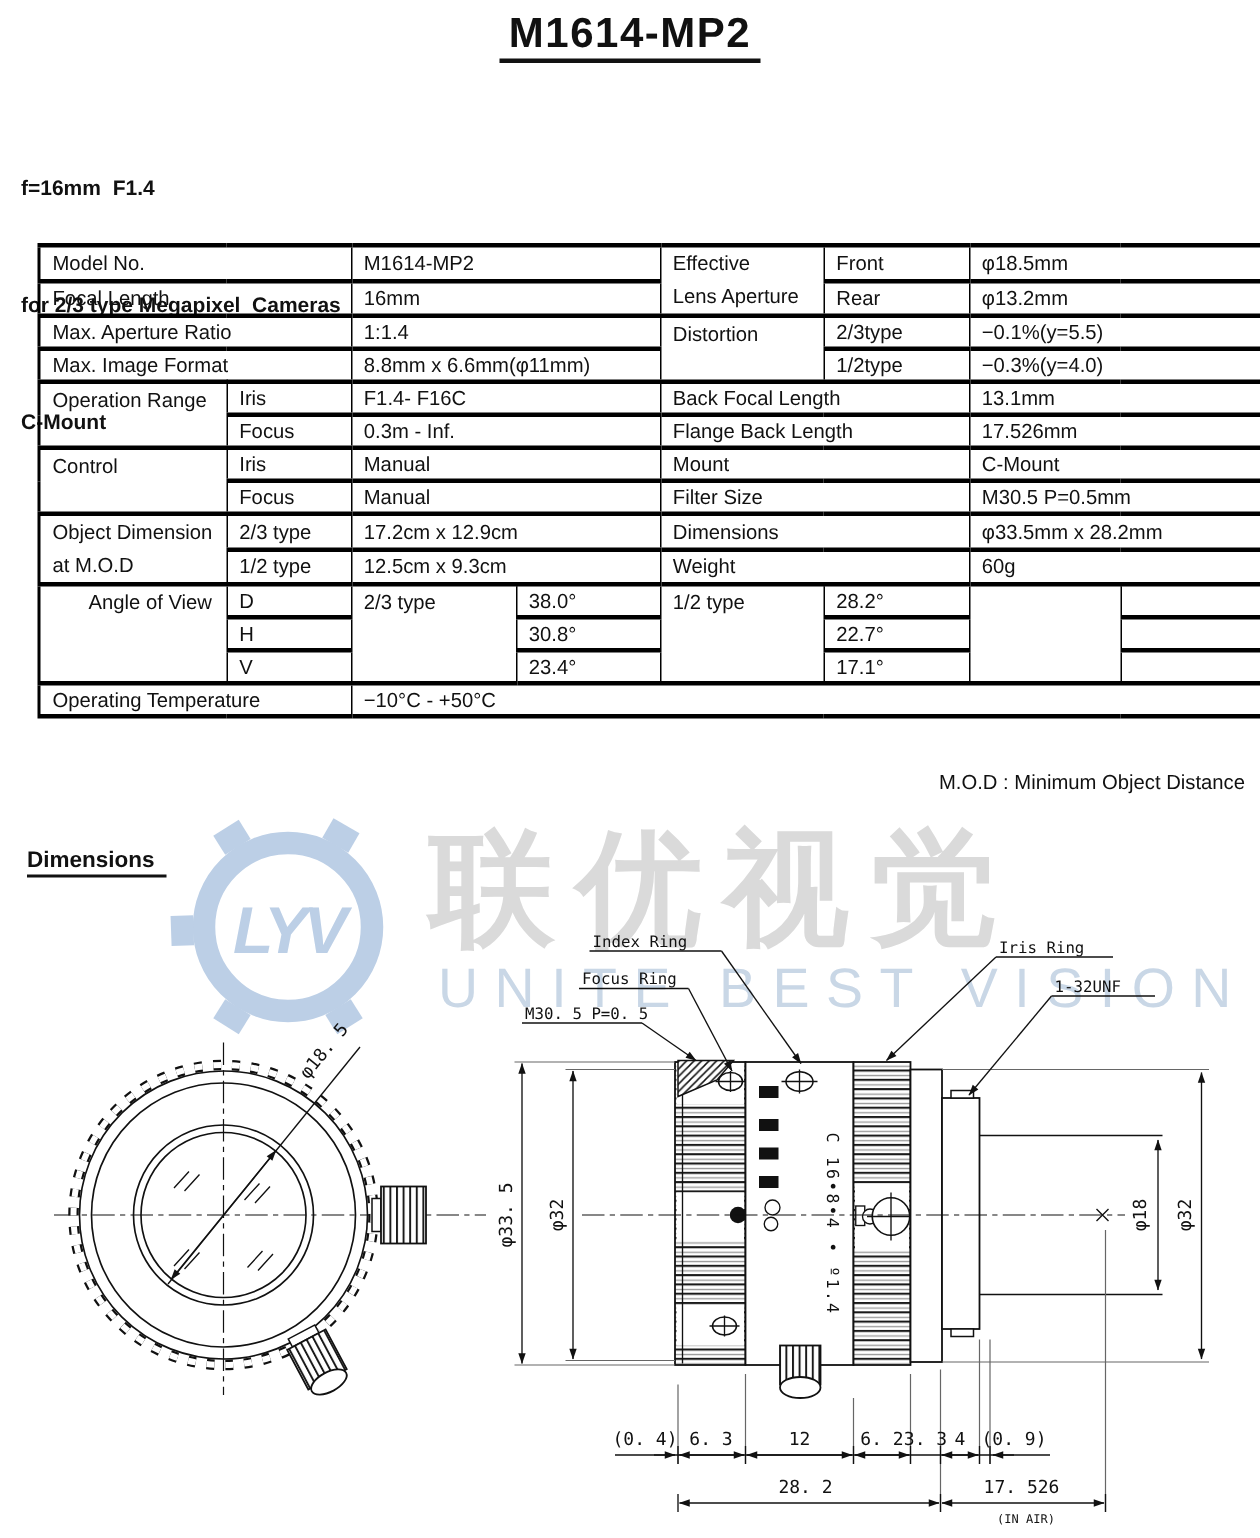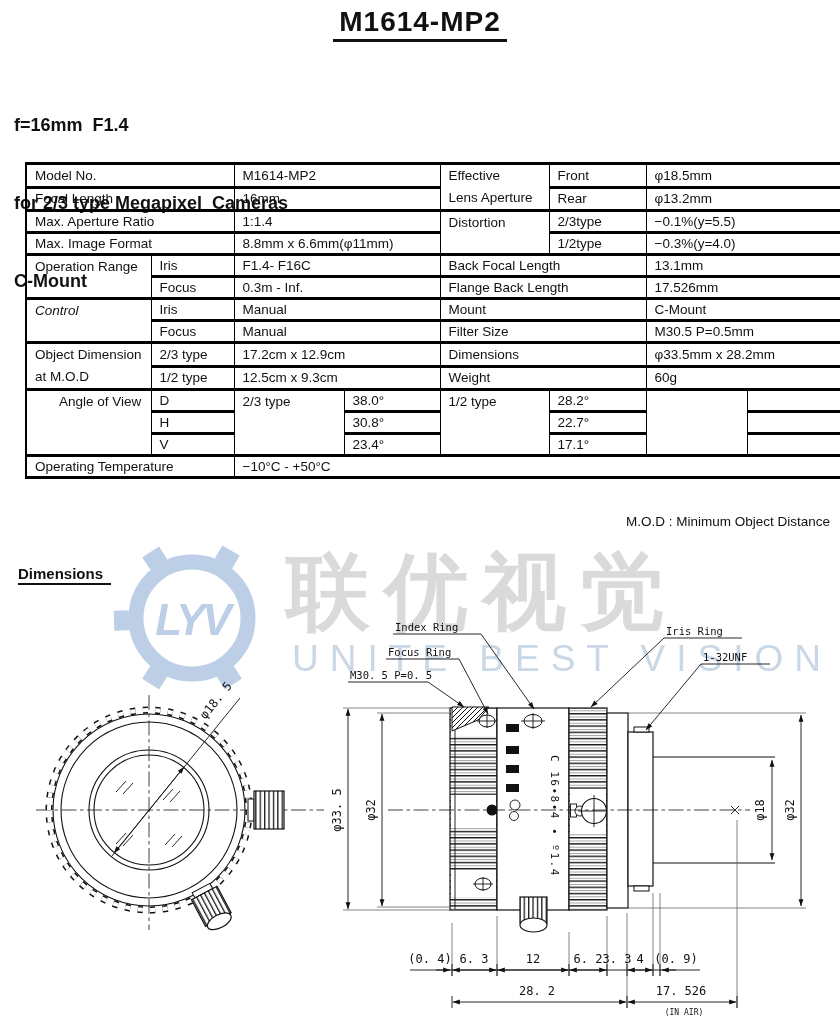--- a/index.html
+++ b/index.html
@@ -2,21 +2,21 @@
 <html><head>
 <meta charset="utf-8">
 <style>
   html,body{margin:0;padding:0;background:#fff;}
   .page{position:relative;width:840px;height:1025px;background:#fff;overflow:hidden;
         font-family:"Liberation Sans","DejaVu Sans",sans-serif;color:#111;}
   
   .titlewrap{position:absolute;top:6px;left:0;width:100%;text-align:center;}
   .title{display:inline-block;font-size:28px;font-weight:bold;letter-spacing:1px;
          border-bottom:3px solid #111;padding:0 6px 1px 6px;}
-  .subtitle{position:absolute;left:14px;top:60px;font-size:18px;font-weight:bold;line-height:26px;white-space:pre;}
+  .subtitle{position:absolute;left:14px;top:60px;font-size:14px;font-weight:bold;line-height:26px;white-space:pre;}
   
   table.spec{position:absolute;left:25px;top:162px;width:824px;border-collapse:collapse;
              table-layout:fixed;font-size:13.5px;}
   table.spec td{border:1.5px solid #000;border-top-width:3px;border-bottom-width:3px;
                 height:19px;padding:0 2px 0 8px;vertical-align:middle;white-space:nowrap;overflow:hidden;}
   table.spec{border:2px solid #000;}
   .twoline div{line-height:22px;}
   
   .modnote{position:absolute;right:10px;top:514px;font-size:13.5px;}
   .dimhead{position:absolute;left:18px;top:565px;font-size:15px;font-weight:bold;
@@ -99,21 +99,21 @@
       <td colspan="2">Back Focal Length</td>
       <td colspan="2">13.1mm</td>
     </tr>
     <tr>
       <td>Focus</td>
       <td colspan="2">0.3m - Inf.</td>
       <td colspan="2">Flange Back Length</td>
       <td colspan="2">17.526mm</td>
     </tr>
     <tr>
-      <td rowspan="2" style="vertical-align:top;line-height:22px;font-style:italic;">Control</td>
+      <td rowspan="2" style="vertical-align:top;line-height:22px;">Control</td>
       <td>Iris</td>
       <td colspan="2">Manual</td>
       <td colspan="2">Mount</td>
       <td colspan="2">C-Mount</td>
     </tr>
     <tr>
       <td>Focus</td>
       <td colspan="2">Manual</td>
       <td colspan="2">Filter Size</td>
       <td colspan="2">M30.5 P=0.5mm</td>

